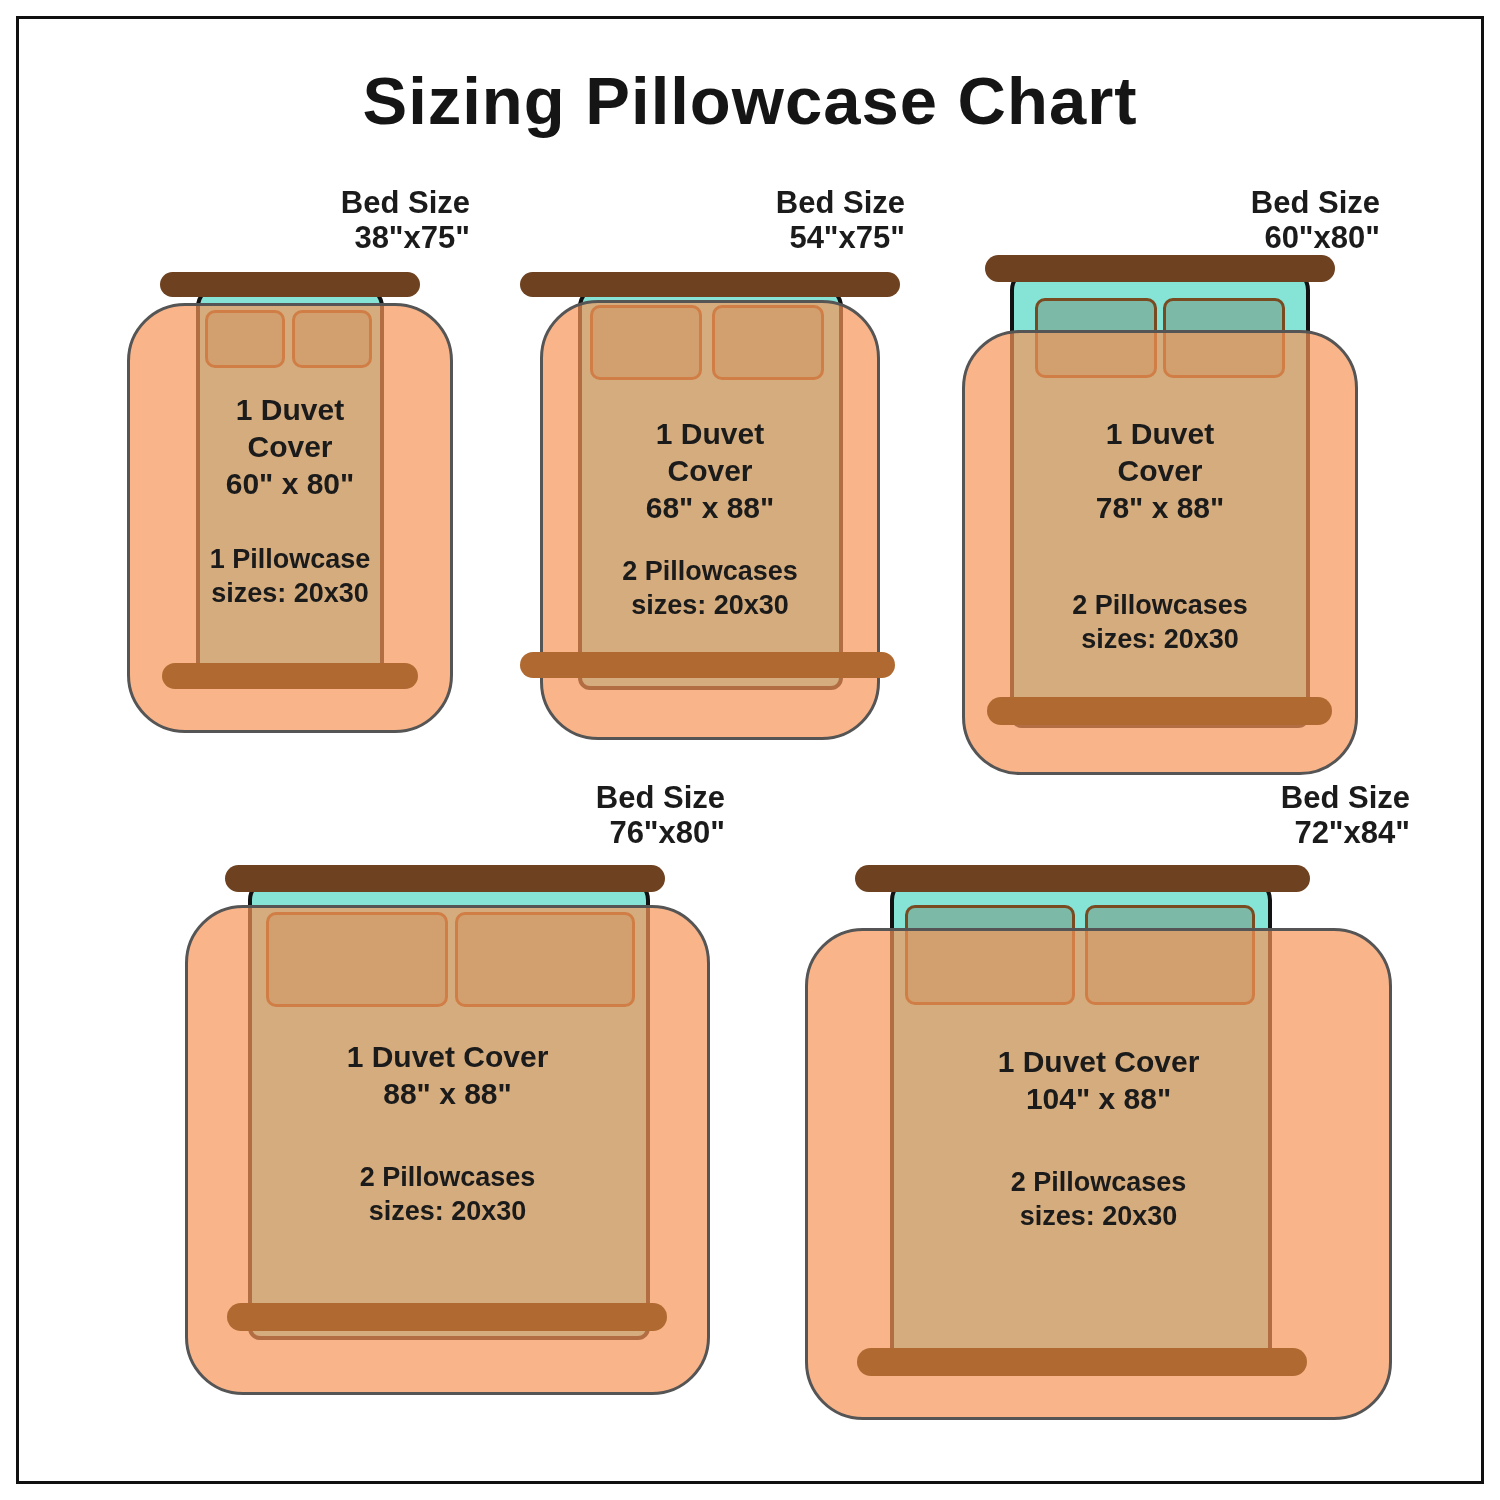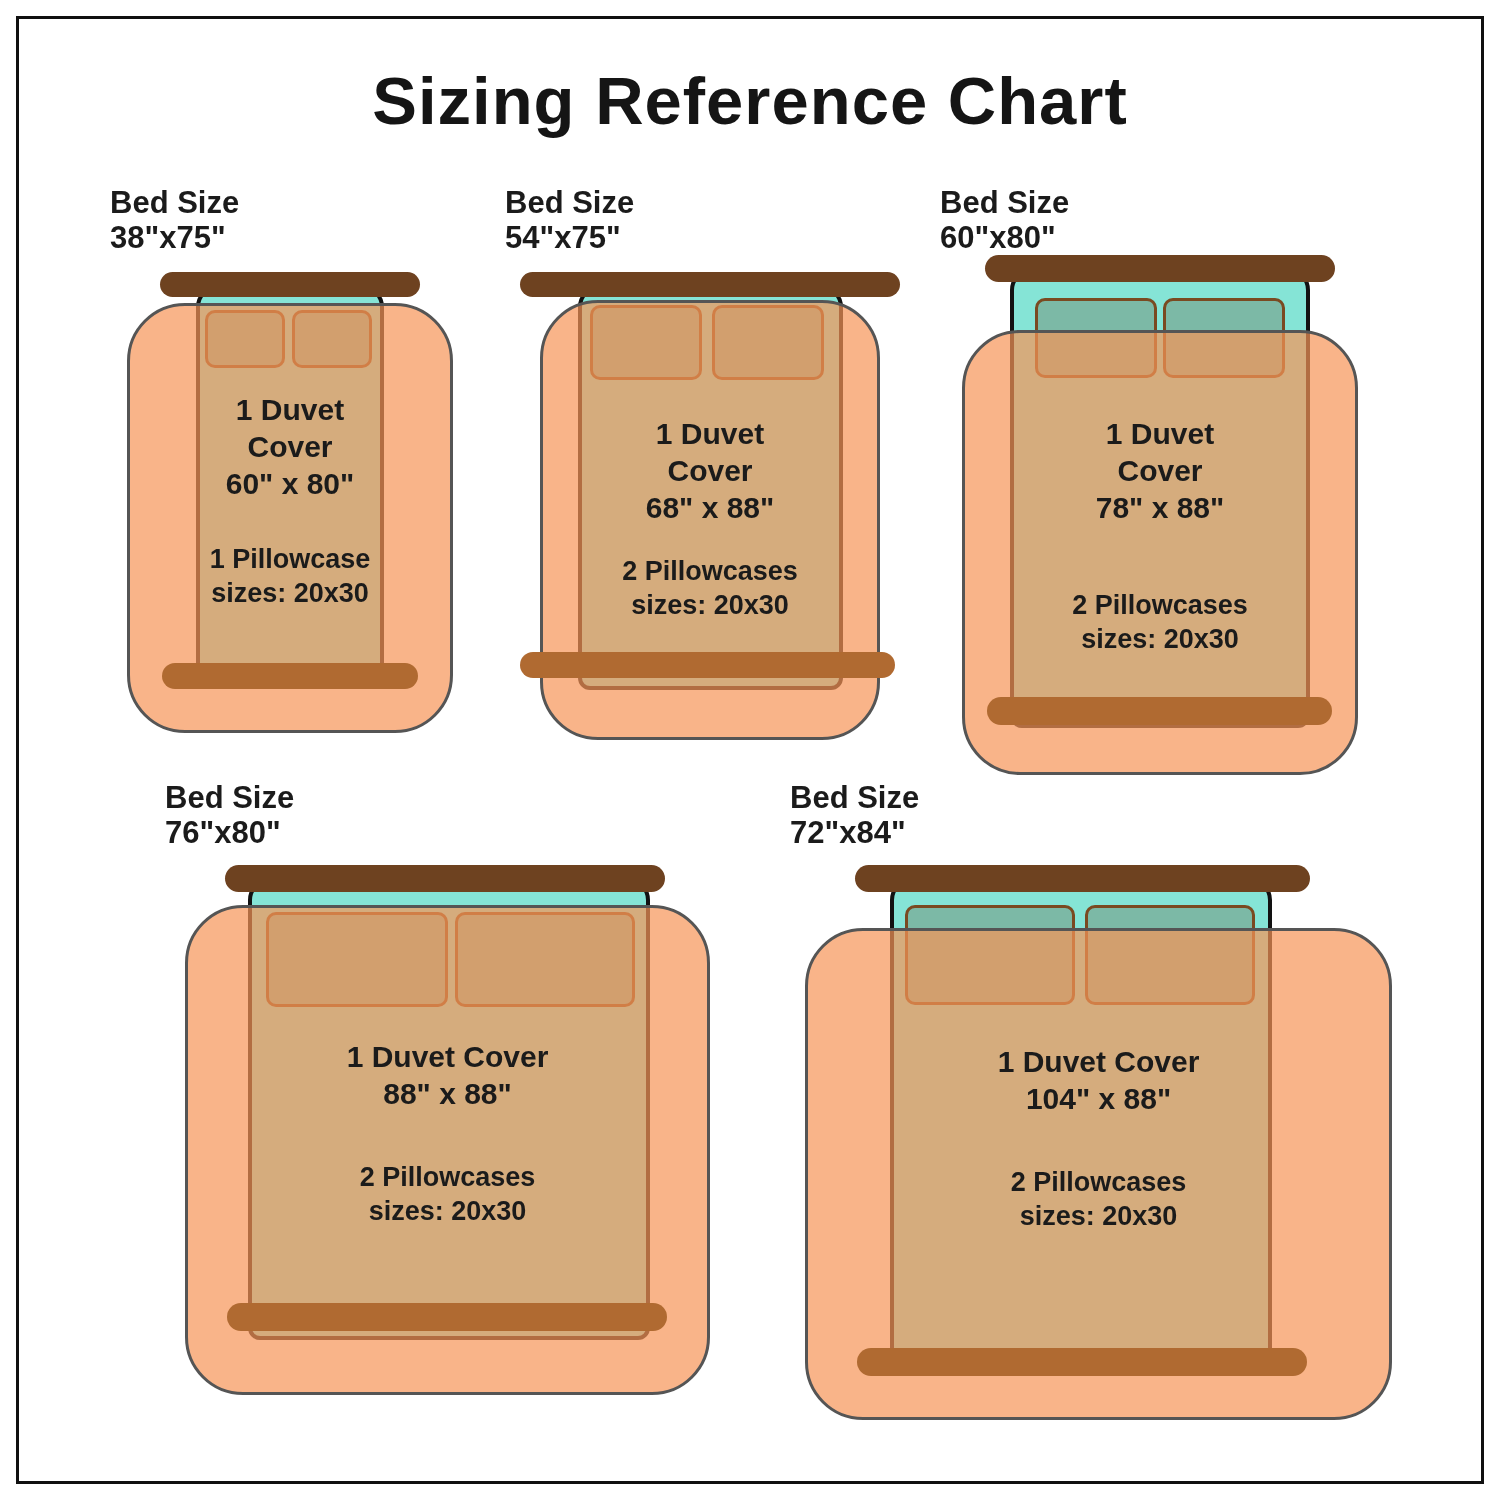--- a/index.html
+++ b/index.html
@@ -31,21 +31,21 @@
     font-weight: 800;
     letter-spacing: 1px;
     color: var(--title-text, #151515);
   }
 
   .bed-card { position: absolute; }
 
   .bed-header {
     position: absolute;
     top: 0; left: 0; right: 0;
-    text-align: left;
+    text-align: right;
     font-size: 31px;
     line-height: 35px;
     font-weight: 800;
     color: var(--text-dark, #1b1b1b);
   }
 
   .diagram { position: absolute; inset: 0; }
 
   .headboard, .footboard {
     position: absolute;
@@ -145,21 +145,21 @@
   .bed5 .footboard { left: 67px;  top: 568px; width: 450px; height: 28px; }
   .bed5 .duvet     { left: 15px;  top: 148px; width: 587px; height: 492px; }
   .bed5 .duvet-text { padding-top: 112px; }
   .bed5 .pillow-block { margin-top: 48px; }
 </style>
 </head>
 <body>
 
 <div class="page">
   <div class="frame"></div>
-  <h1 class="title">Sizing Reference Chart</h1>
+  <h1 class="title">Sizing Pillowcase Chart</h1>
 
   <section class="bed-card bed1">
     <header class="bed-header">
       <div>Bed Size</div>
       <div>38"x75"</div>
     </header>
     <div class="diagram">
       <div class="bedframe"></div>
       <div class="pillow pillow-l"></div>
       <div class="pillow pillow-r"></div>

